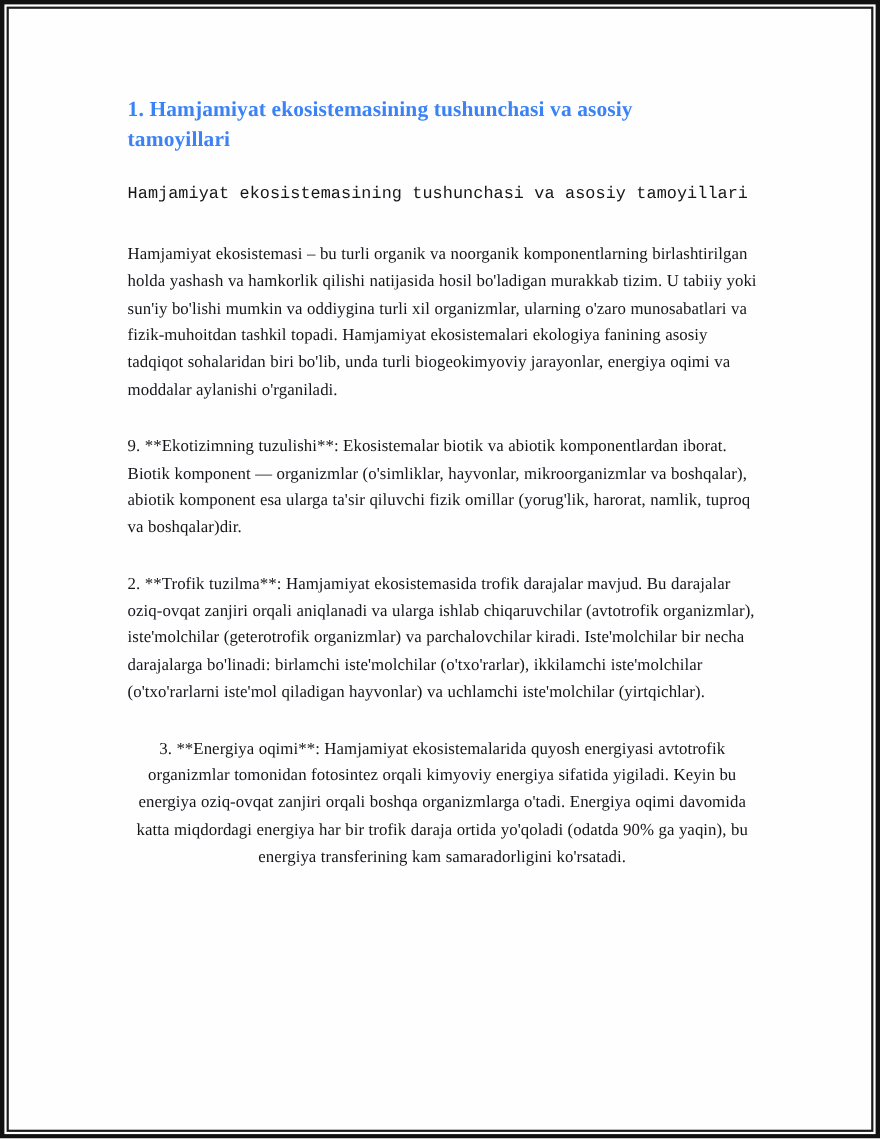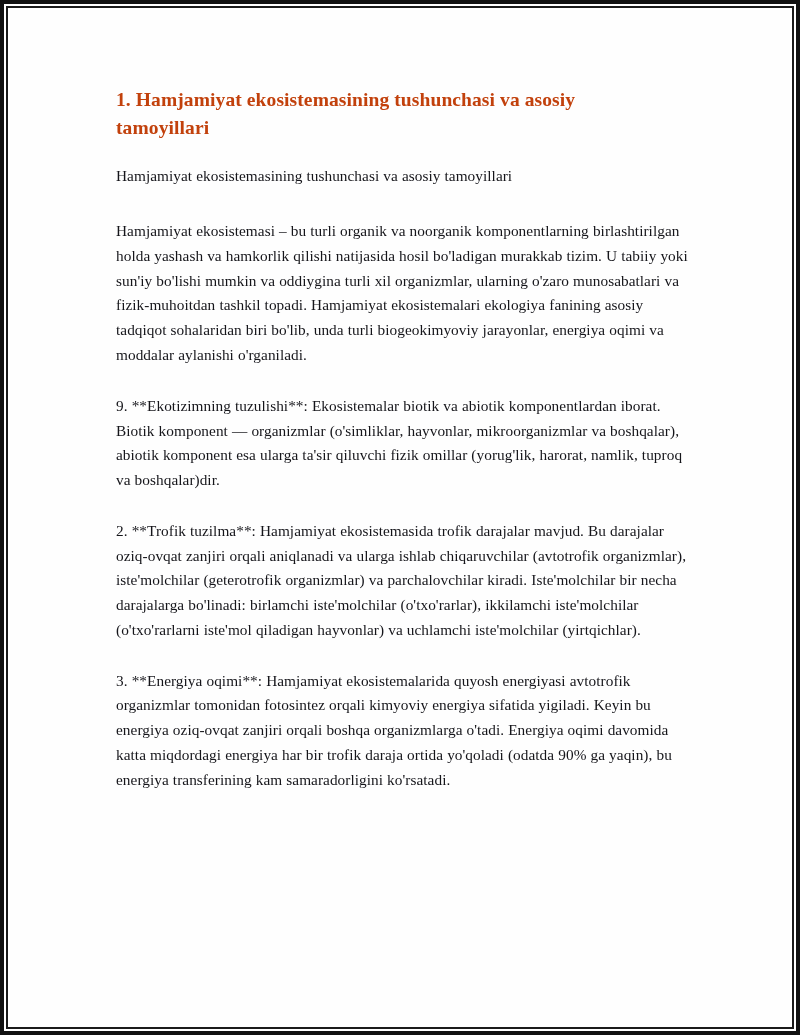--- a/index.html
+++ b/index.html
@@ -54,49 +54,51 @@
   #doc-body {
     box-sizing: border-box;
     padding: 78px 104px 0 108px;
   }
 
   .doc-heading {
     font-family: "Liberation Serif", "DejaVu Serif", serif;
     font-size: 19.5px;
     font-weight: bold;
     line-height: 1.42;
-    color: #c2410c;
+    color: #3b82f6;
     margin: 0 0 23px 0;
     letter-spacing: 0.1px;
     max-width: 520px;
   }
 
   .doc-para {
     font-family: "Liberation Serif", "DejaVu Serif", serif;
     font-size: 15.3px;
     font-weight: normal;
     line-height: 1.62;
     color: #15151a;
     margin: 0 0 26px 0;
     text-align: left;
     letter-spacing: 0.05px;
     max-width: 578px;
     word-spacing: 0.2px;
   }
 
   .doc-para.subtitle {
     margin-bottom: 30px;
+    font-family: Liberation Mono, monospace;
   }
 
   .doc-para.lead-in {
     margin-bottom: 28px;
   }
 
   .doc-para:last-child {
     margin-bottom: 0;
+    text-align: center;
   }
 </style>
 </head>
 <body>
 
 <div id="page-frame">
   <div id="page-gutter">
     <div id="page-inner-rule">
       <div id="paper">
 

